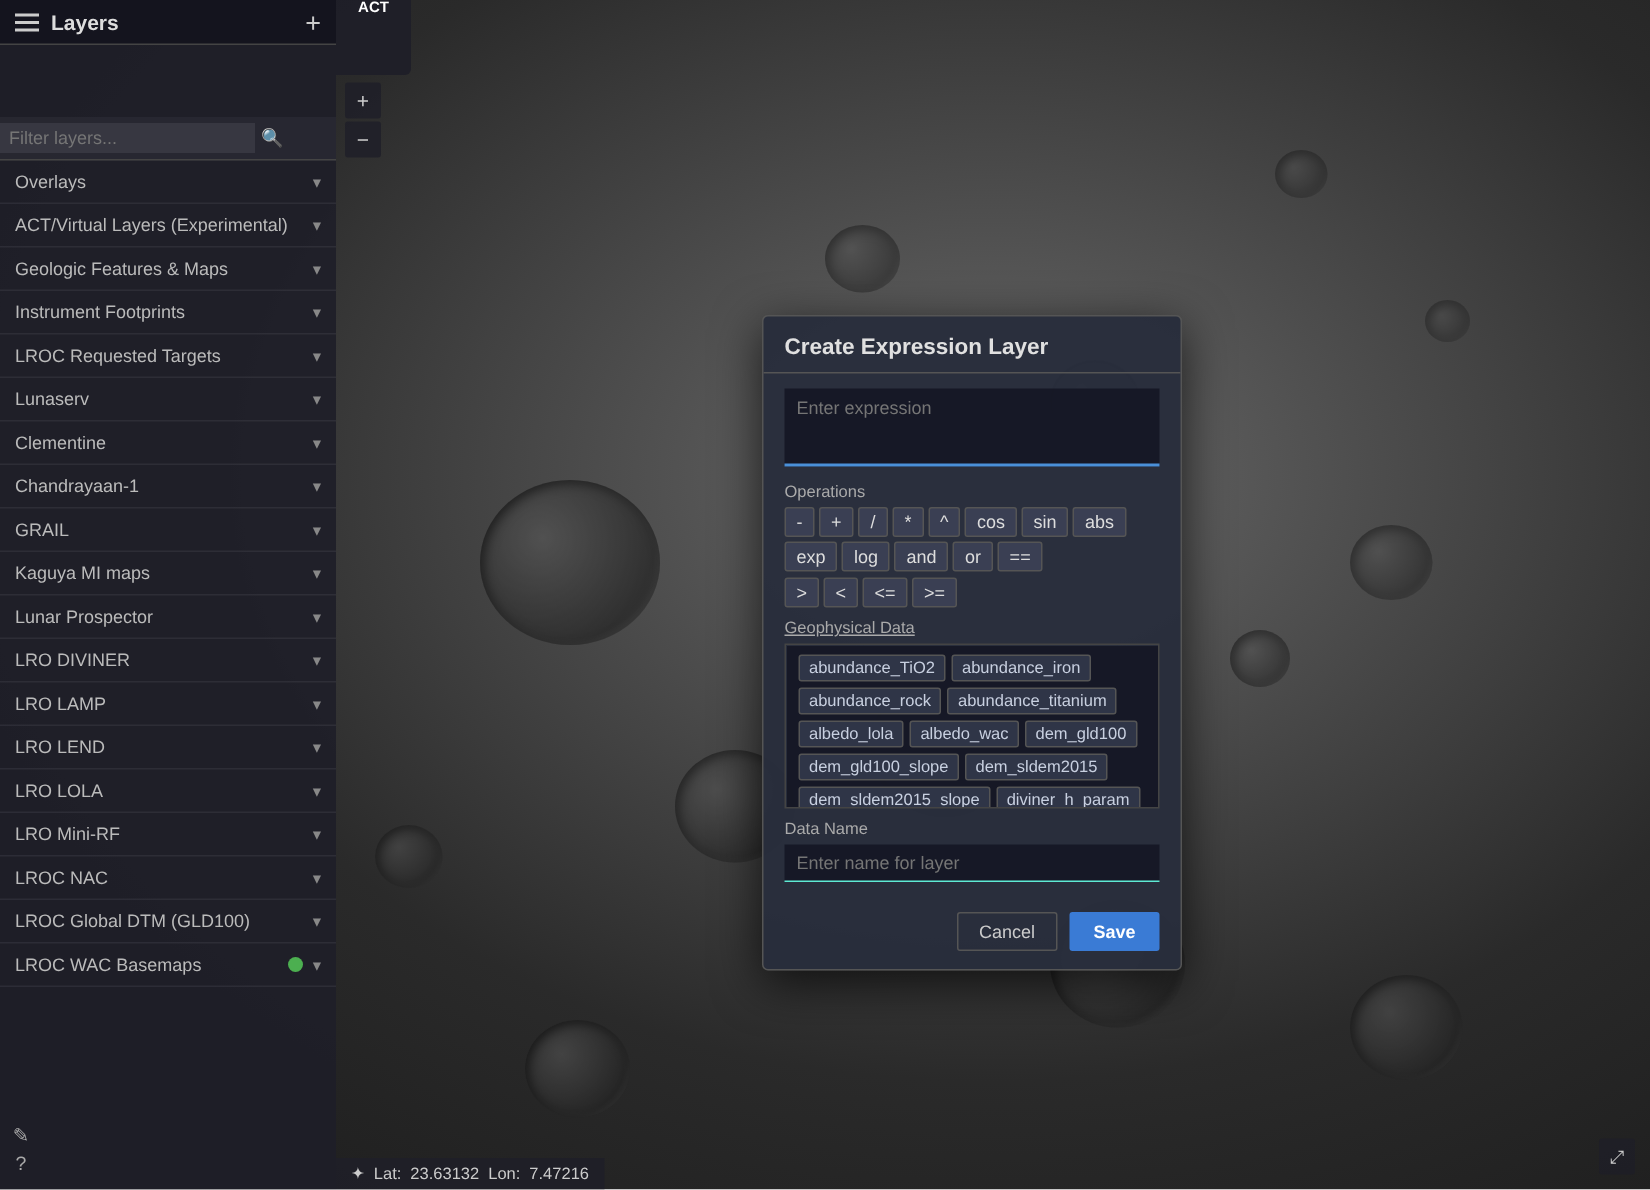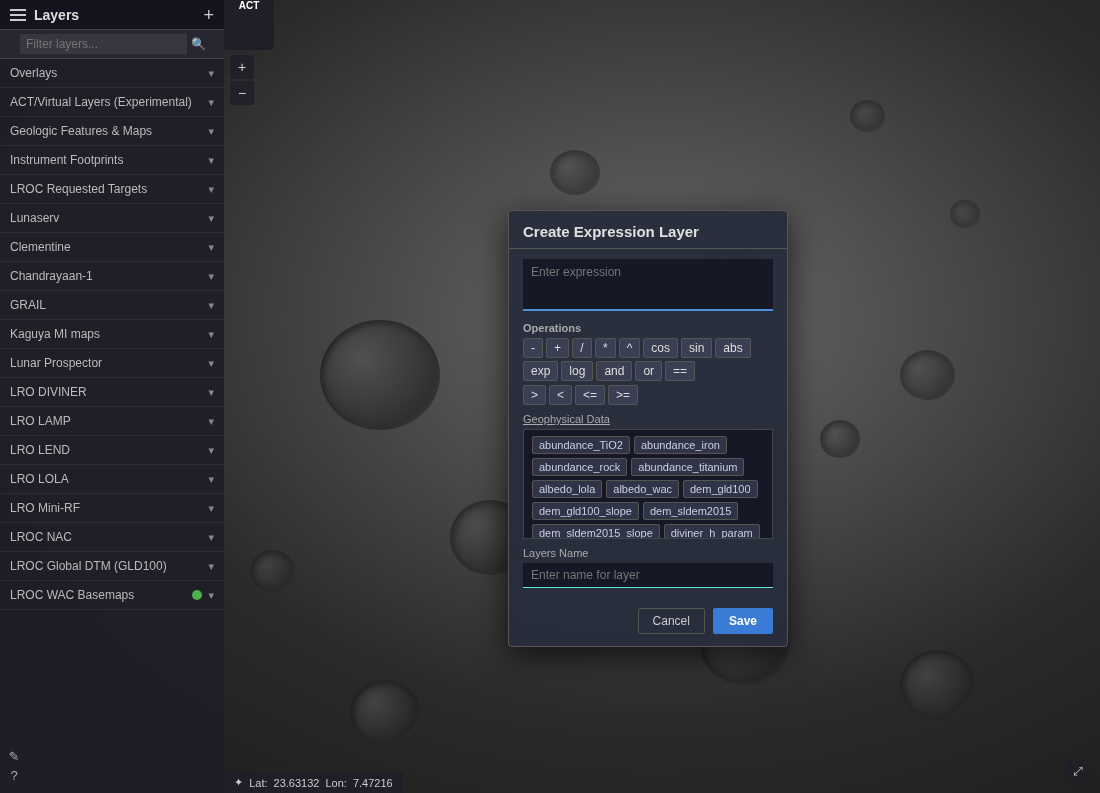--- a/index.html
+++ b/index.html
@@ -84,24 +84,25 @@
       border: none;
       color: #ccc;
       font-size: 18px;
       cursor: pointer;
       line-height: 1;
     }
 
     #search-bar {
       display: flex;
       align-items: center;
-      padding: 4px 20px;
+      padding: 4px 0;
       background: rgba(40, 40, 50, 0.9);
       border-bottom: 1px solid #444;
       gap: 4px;
+      margin-top: 48px;
     }
 
     #search-input {
       background: rgba(60, 60, 70, 0.8);
       border: none;
       color: #ccc;
       font-size: 12px;
       padding: 3px 6px;
       width: 170px;
       outline: none;
@@ -309,21 +310,20 @@
       padding: 6px 8px;
       resize: none;
       outline: none;
       font-family: Arial, sans-serif;
     }
 
     #operations-label {
       font-size: 11px;
       color: #aaa;
       margin: 8px 0 4px 0;
-      font-weight: bold;
     }
 
     .ops-row {
       display: flex;
       flex-wrap: wrap;
       gap: 3px;
       margin-bottom: 4px;
     }
 
     .op-btn {
@@ -713,21 +713,21 @@
             <span class="geo-tag">albedo_wac</span>
             <span class="geo-tag">dem_gld100</span>
             <span class="geo-tag">dem_gld100_slope</span>
             <span class="geo-tag">dem_sldem2015</span>
             <span class="geo-tag">dem_sldem2015_slope</span>
             <span class="geo-tag">diviner_h_param</span>
           </div>
       </div>
 
       
-      <div id="layer-name-label">Layers Name</div>
+      <div id="layer-name-label">Data Name</div>
       <input id="layer-name-input" type="text" placeholder="Enter name for layer" style="">
     </div>
 
     <div id="modal-footer">
       <button id="cancel-btn">Cancel</button>
       <button id="save-btn">Save</button>
     </div>
   </div>
 </div>
 

